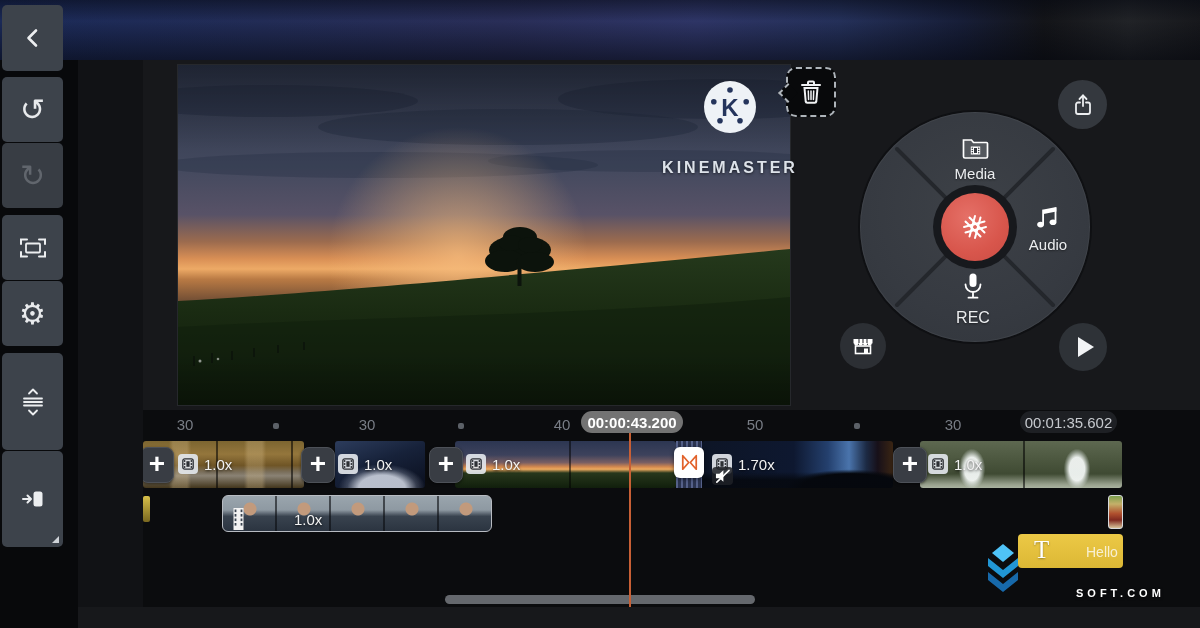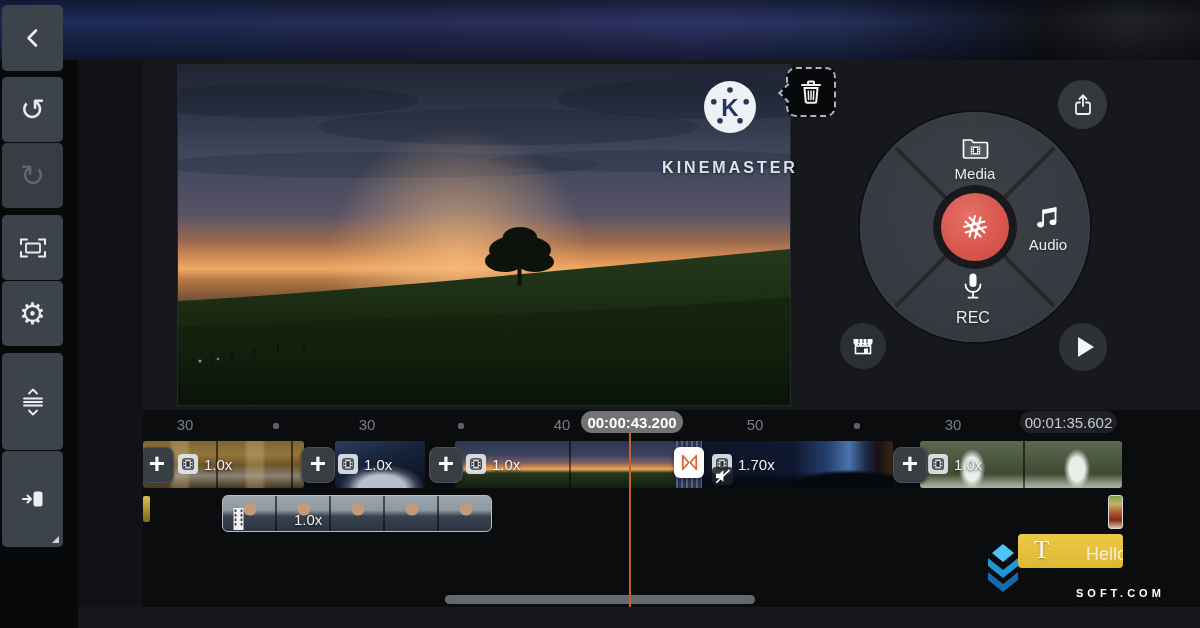--- a/index.html
+++ b/index.html
@@ -147,21 +147,21 @@
   .sliver-left { position:absolute; left:143px; top:496px; width:7px; height:26px; z-index:2; border-radius:2px;
     background:linear-gradient(180deg,#d8c04a,#7a6820); }
   .sliver-img { position:absolute; left:1108px; top:495px; width:15px; height:34px; z-index:2; border-radius:3px;
     border:1px solid #d8dadd;
     background:linear-gradient(180deg,#7da04e 0%,#c4b06a 25%,#b0502e 55%,#802a20 75%,#d8c49a 100%); }
 
   .text-clip { position:absolute; left:1018px; top:534px; width:105px; height:34px; border-radius:4px; z-index:2;
     background:linear-gradient(180deg,#ecc946,#dcb835); overflow:hidden; }
   .text-clip .tglyph { position:absolute; left:16px; top:2px; font-family:"Liberation Serif", serif;
     font-size:25px; color:#fff; text-shadow:0 1px 2px rgba(0,0,0,.35); }
-  .text-clip .ttext { position:absolute; left:68px; top:10px; font-size:18px; color:rgba(250,246,230,.88); }
+  .text-clip .ttext { position:absolute; left:68px; top:10px; font-size:14px; color:rgba(250,246,230,.88); }
 
   .effect-clip { position:absolute; left:130px; top:572px; width:427px; height:28px; z-index:2;
     background:linear-gradient(180deg,#4aa4ee,#3b92e0); border-radius:0 5px 5px 0;
     display:flex; align-items:center; overflow:hidden; }
   .effect-icon { position:absolute; left:8px; top:6px; width:16px; height:16px; border:2px solid #fff; border-radius:5px; }
   .effect-label { margin-left:57px; font-size:14px; color:#fdfdfd; }
 
   .scrollbar { position:absolute; left:445px; top:595px; width:310px; height:9px; border-radius:5px;
     background:#6e7175; opacity:.92; z-index:4; }
 

